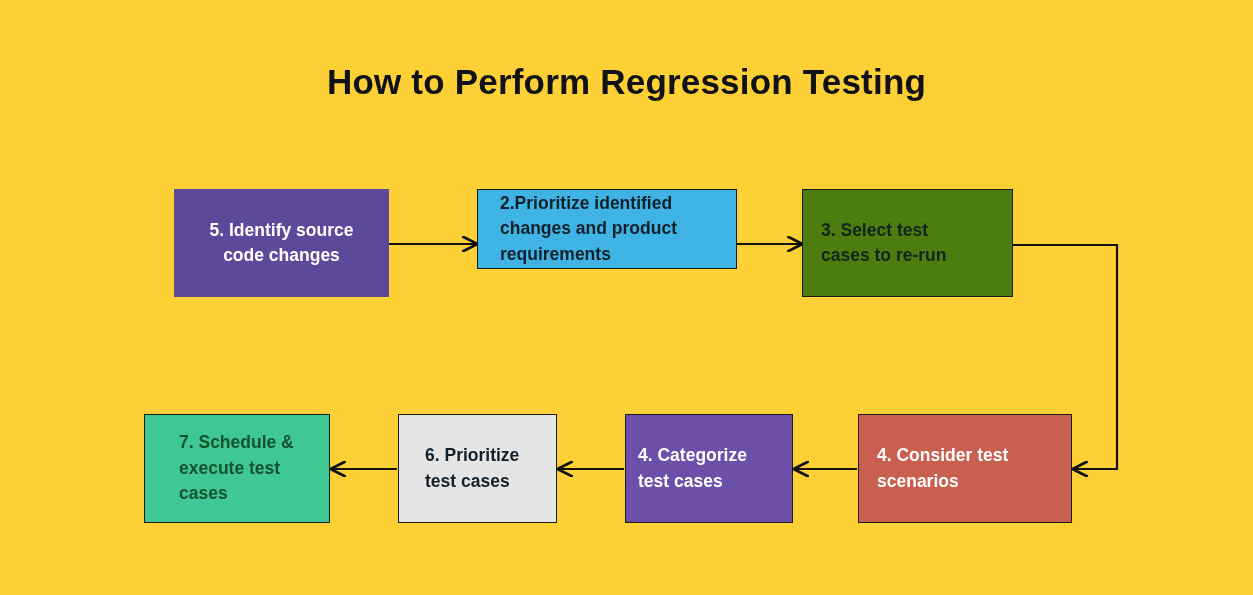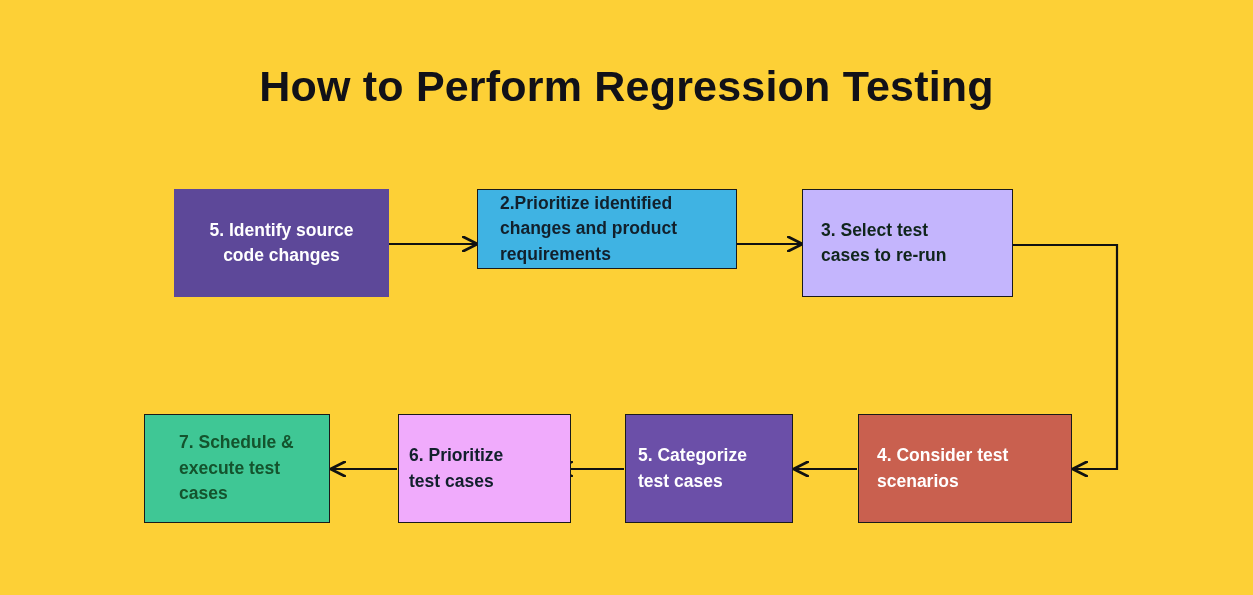--- a/index.html
+++ b/index.html
@@ -18,21 +18,21 @@
     position: relative;
     width: 1253px;
     height: 595px;
   }
   #title {
     position: absolute;
     left: 0;
     top: 62px;
     width: 1253px;
     text-align: center;
-    font-size: 43px;
+    font-size: 35px;
     font-weight: bold;
     color: #111118;
     letter-spacing: 0.2px;
   }
   .node {
     position: absolute;
     box-sizing: border-box;
     display: flex;
     align-items: center;
     font-size: 17.5px;
@@ -54,41 +54,41 @@
     padding: 0 18px;
   }
   #node-2 {
     left: 477px; top: 189px; width: 260px; height: 80px;
     background: #3fb3e3; color: #12202c;
     border: 1.5px solid #1a1a1a;
     padding: 0 22px;
   }
   #node-3 {
     left: 802px; top: 189px; width: 211px; height: 108px;
-    background: #c4b5fd; color: #10251c;
+    background: #4d7c0f; color: #10251c;
     border: 1.5px solid #1a1a1a;
     padding: 0 18px;
   }
   #node-4 {
     left: 858px; top: 414px; width: 214px; height: 109px;
     background: #c9604f; color: #ffffff;
     border: 1.5px solid #1a1a1a;
     padding: 0 18px;
   }
   #node-5 {
     left: 625px; top: 414px; width: 168px; height: 109px;
     background: #6b4fa8; color: #ffffff;
     border: 1.5px solid #1a1a1a;
     padding: 0 12px;
   }
   #node-6 {
-    left: 398px; top: 414px; width: 173px; height: 109px;
-    background: #f0abfc; color: #12202c;
+    left: 398px; top: 414px; width: 159px; height: 109px;
+    background: #e5e5e5; color: #12202c;
     border: 1.5px solid #1a1a1a;
-    padding: 0 10px;
+    padding: 0 26px;
   }
   #node-7 {
     left: 144px; top: 414px; width: 186px; height: 109px;
     background: #3fc795; color: #14532d;
     border: 1.5px solid #1a1a1a;
     padding: 0 34px;
   }
   #wires {
     position: absolute;
     left: 0; top: 0;
@@ -139,21 +139,21 @@
     <span class="txt">3. Select test
     cases to re-run</span>
   </div>
 
   <div id="node-4" class="node left">
     <span class="txt">4. Consider test
      scenarios</span>
   </div>
 
   <div id="node-5" class="node left">
-    <span class="txt">5. Categorize
+    <span class="txt">4. Categorize
   test cases</span>
   </div>
 
   <div id="node-6" class="node left">
     <span class="txt">6. Prioritize
   test cases</span>
   </div>
 
   <div id="node-7" class="node left">
     <span class="txt">7. Schedule &amp;

